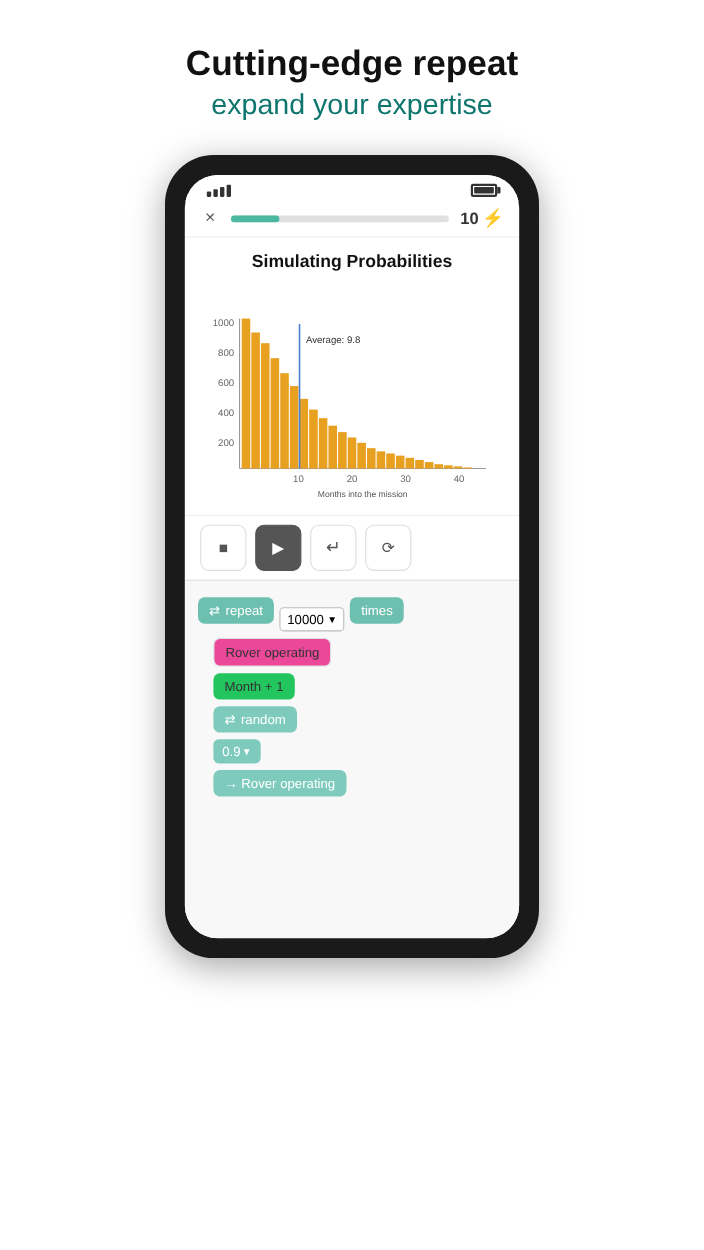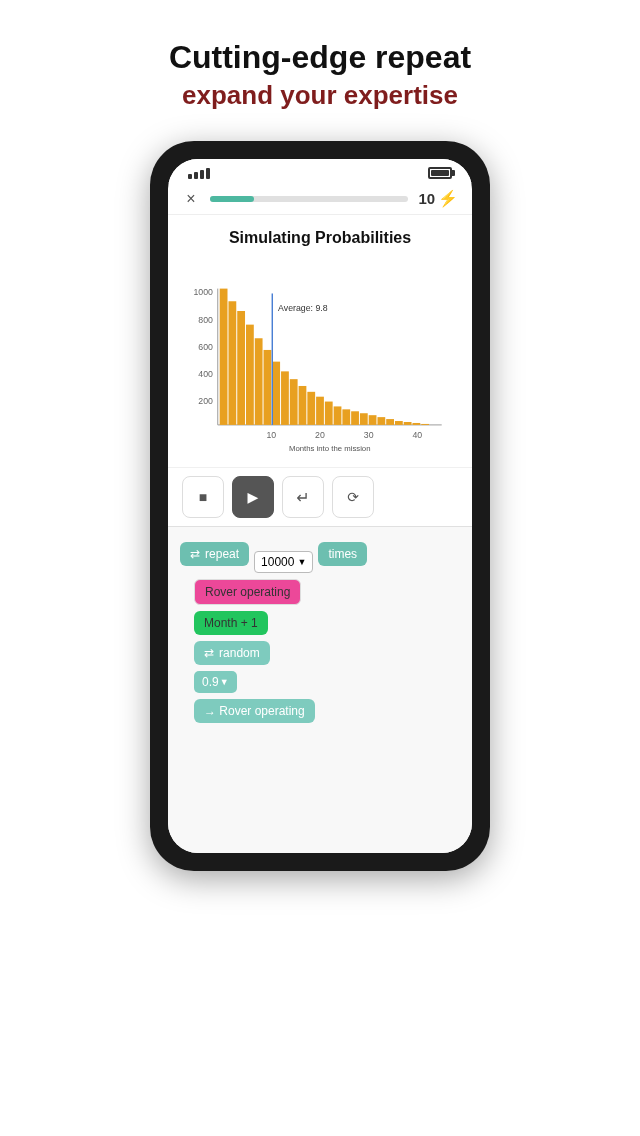--- a/index.html
+++ b/index.html
@@ -20,22 +20,22 @@
       padding: 38px 60px 30px;
     }
     .hero-title {
       font-size: 32px;
       font-weight: 800;
       color: #111111;
       line-height: 1.2;
     }
     .hero-subtitle {
       font-size: 26px;
-      font-weight: 700;
-      color: #7f1d1d;
+      font-weight: 400;
+      color: #0f766e;
       margin-top: 4px;
     }
 
     
     .phone {
       width: 340px;
       height: 730px;
       background: #1a1a1a;
       border-radius: 44px;
       padding: 18px;

